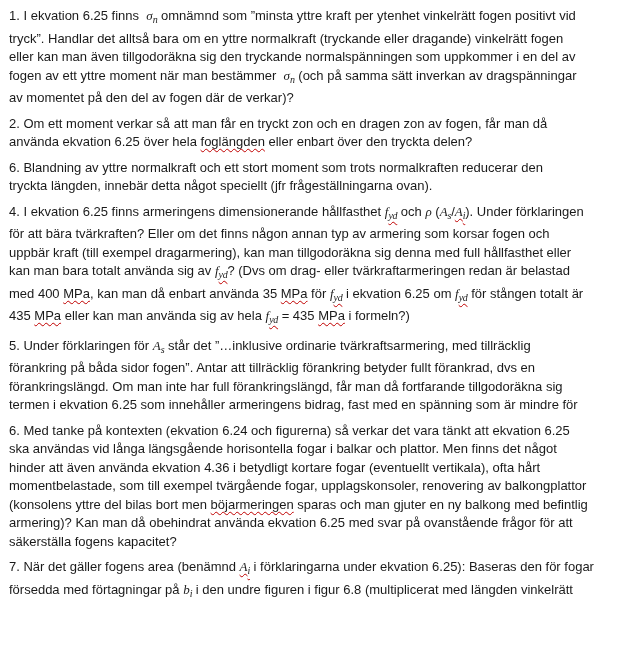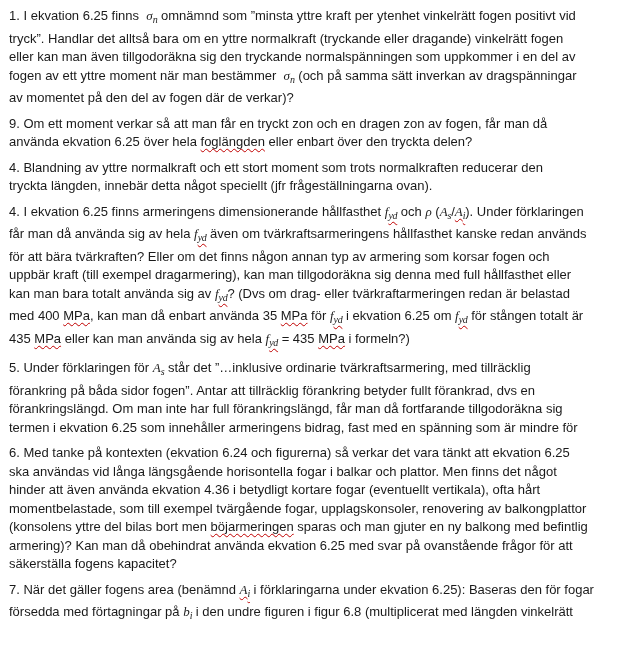--- a/index.html
+++ b/index.html
@@ -55,30 +55,29 @@
 
 <div class="doc">
     <p class="para">
       <span class="line"><span class="run">1. I ekvation 6.25 finns  </span><span class="run math">σ</span><span class="run sub">n</span><span class="run"> omnämnd som ”minsta yttre kraft per ytenhet vinkelrätt fogen positivt vid</span></span>
       <span class="line"><span class="run">tryck”. Handlar det alltså bara om en yttre normalkraft (tryckande eller dragande) vinkelrätt fogen</span></span>
       <span class="line"><span class="run">eller kan man även tillgodoräkna sig den tryckande normalspänningen som uppkommer i en del av</span></span>
       <span class="line"><span class="run">fogen av ett yttre moment när man bestämmer  </span><span class="run math">σ</span><span class="run sub">n</span><span class="run"> (och på samma sätt inverkan av dragspänningar</span></span>
       <span class="line"><span class="run">av momentet på den del av fogen där de verkar)?</span></span>
     </p>
     <p class="para">
-      <span class="line"><span class="run">9. Om ett moment verkar så att man får en tryckt zon och en dragen zon av fogen, får man då</span></span>
+      <span class="line"><span class="run">2. Om ett moment verkar så att man får en tryckt zon och en dragen zon av fogen, får man då</span></span>
       <span class="line"><span class="run">använda ekvation 6.25 över hela </span><span class="run sq">foglängden</span><span class="run"> eller enbart över den tryckta delen?</span></span>
     </p>
     <p class="para">
-      <span class="line"><span class="run">4. Blandning av yttre normalkraft och ett stort moment som trots normalkraften reducerar den</span></span>
+      <span class="line"><span class="run">6. Blandning av yttre normalkraft och ett stort moment som trots normalkraften reducerar den</span></span>
       <span class="line"><span class="run">tryckta längden, innebär detta något speciellt (jfr frågeställningarna ovan).</span></span>
     </p>
     <p class="para">
       <span class="line"><span class="run">4. I ekvation 6.25 finns armeringens dimensionerande hållfasthet </span><span class="run math">f</span><span class="run sub sq">yd</span><span class="run"> och </span><span class="run math">ρ</span><span class="run"> (</span><span class="run math">A</span><span class="run sub">s</span><span class="run">/</span><span class="run math sq">A</span><span class="run sub sq">i</span><span class="run">). Under förklaringen</span></span>
-      <span class="line"><span class="run">får man då använda sig av hela </span><span class="run math">f</span><span class="run sub sq">yd</span><span class="run"> även om tvärkraftsarmeringens hållfasthet kanske redan används</span></span>
       <span class="line"><span class="run">för att bära tvärkraften? Eller om det finns någon annan typ av armering som korsar fogen och</span></span>
       <span class="line"><span class="run">uppbär kraft (till exempel dragarmering), kan man tillgodoräkna sig denna med full hållfasthet eller</span></span>
       <span class="line"><span class="run">kan man bara totalt använda sig av </span><span class="run math">f</span><span class="run sub sq">yd</span><span class="run">? (Dvs om drag- eller tvärkraftarmeringen redan är belastad</span></span>
       <span class="line"><span class="run">med 400 </span><span class="run sq">MPa</span><span class="run">, kan man då enbart använda 35 </span><span class="run sq">MPa</span><span class="run"> för </span><span class="run math">f</span><span class="run sub sq">yd</span><span class="run"> i ekvation 6.25 om </span><span class="run math">f</span><span class="run sub sq">yd</span><span class="run"> för stången totalt är</span></span>
       <span class="line"><span class="run">435 </span><span class="run sq">MPa</span><span class="run"> eller kan man använda sig av hela </span><span class="run math">f</span><span class="run sub sq">yd</span><span class="run"> = 435 </span><span class="run sq">MPa</span><span class="run"> i formeln?)</span></span>
     </p>
     <p class="para">
       <span class="line"><span class="run">5. Under förklaringen för </span><span class="run math">A</span><span class="run sub">s</span><span class="run"> står det ”…inklusive ordinarie tvärkraftsarmering, med tillräcklig</span></span>
       <span class="line"><span class="run">förankring på båda sidor fogen”. Antar att tillräcklig förankring betyder fullt förankrad, dvs en</span></span>
       <span class="line"><span class="run">förankringslängd. Om man inte har full förankringslängd, får man då fortfarande tillgodoräkna sig</span></span>

